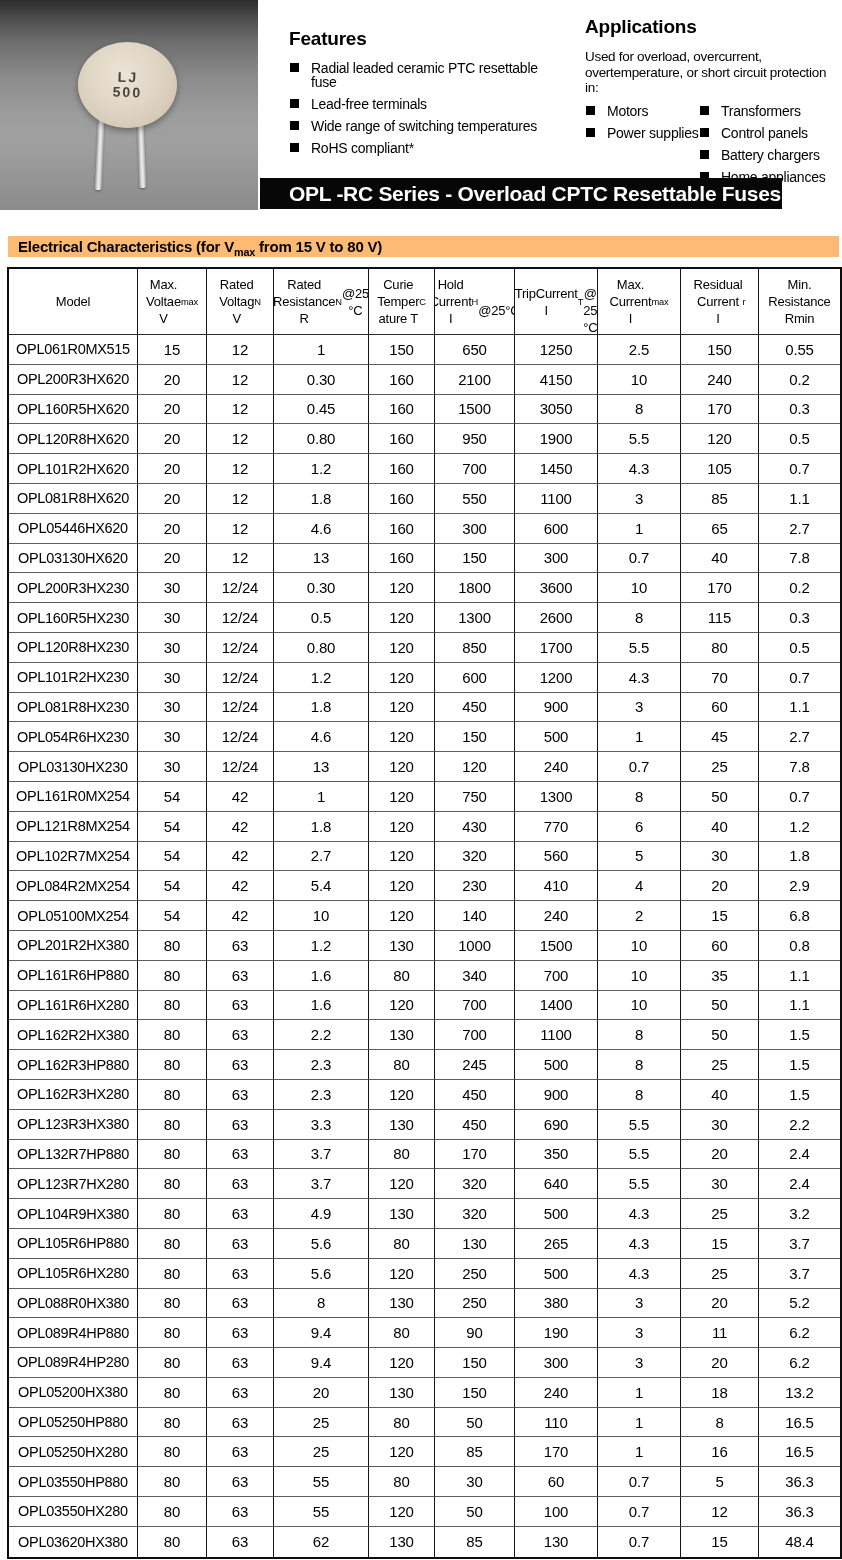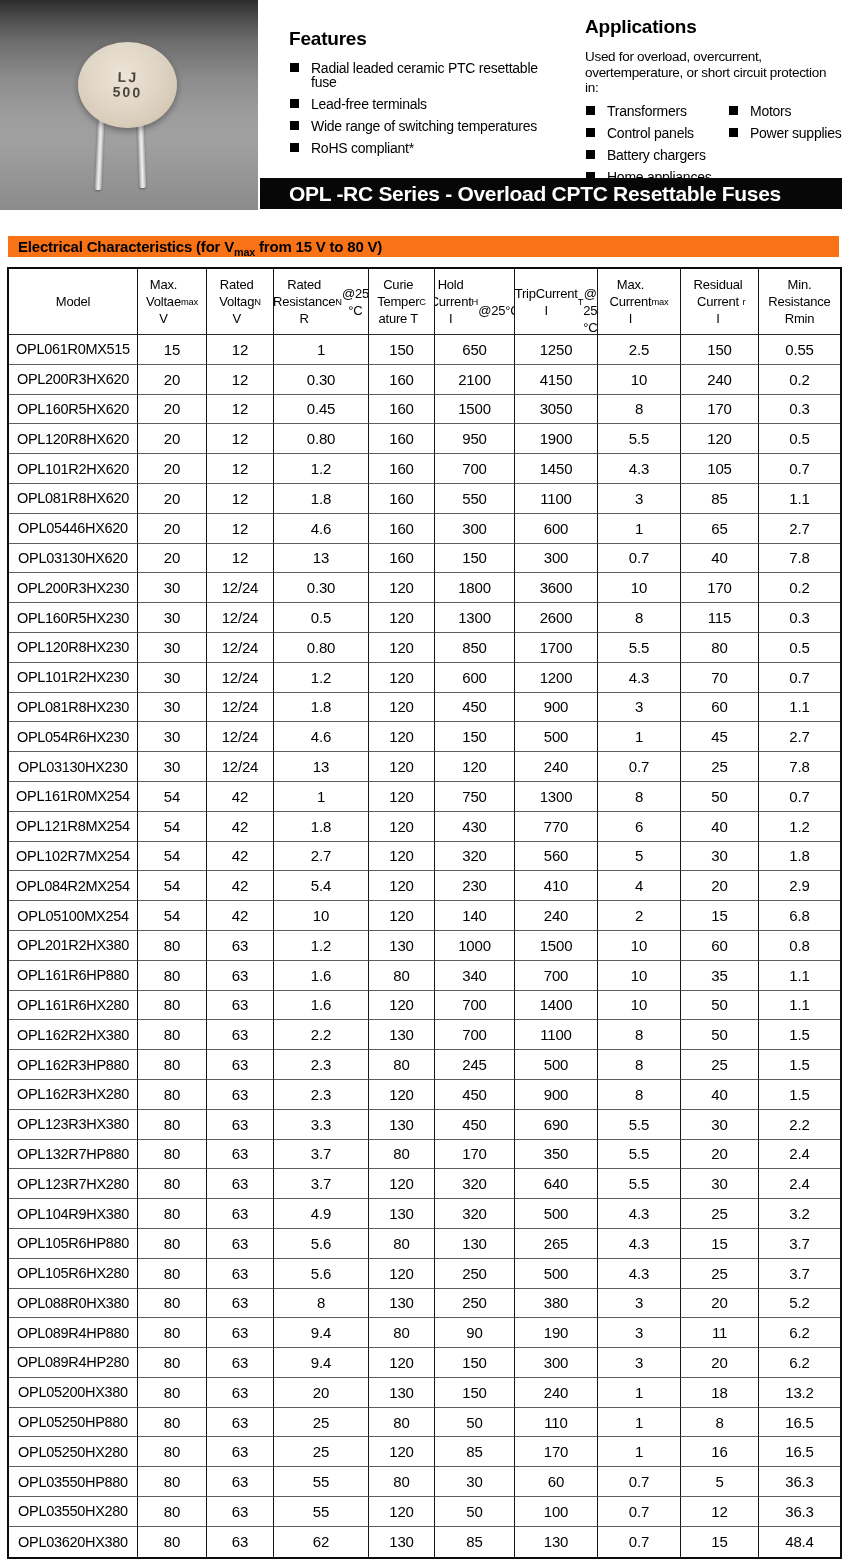--- a/index.html
+++ b/index.html
@@ -35,27 +35,27 @@
   .apps{position:absolute;left:585px;top:16px;width:257px;}
   .sec-title{font-size:19px;font-weight:bold;margin:0 0 11px 0;letter-spacing:-.2px;}
   .b-item{display:flex;align-items:flex-start;font-size:14px;letter-spacing:-.25px;margin-bottom:8px;line-height:14px;}
   .sq{flex:none;width:9px;height:9px;background:#000;margin:2px 12px 0 1px;}
   .apps-intro{font-size:13.5px;line-height:15.5px;letter-spacing:-.3px;margin-bottom:8px;}
   .apps-cols{display:flex;}
   .apps-col.c1{width:143px;}
   .apps-col.c2{flex:1;}
   
   .banner{
-    position:absolute;left:260px;top:178px;width:582px;height:31px;background:#070707;
+    position:absolute;left:260px;top:178px;width:522px;height:31px;background:#070707;
     display:flex;align-items:center;
   }
   .banner-title{color:#fff;font-size:21px;font-weight:bold;letter-spacing:-.3px;margin-left:29px;white-space:nowrap;}
   
   .secbar{
-    position:absolute;left:8px;top:236px;width:831px;height:21px;background:#f97316;
+    position:absolute;left:8px;top:236px;width:831px;height:21px;background:#fdba74;
     display:flex;align-items:center;
   }
   .secbar-title{font-size:15px;font-weight:bold;margin-left:10px;letter-spacing:-.2px;}
   
   .tbl{
     position:absolute;left:7px;top:267px;
     display:grid;
     grid-template-columns:129px 69px 67px 95px 66px 80px 83px 83px 78px 81px;
     grid-template-rows:66px;
     grid-auto-rows:29.8px;
@@ -108,48 +108,48 @@
         <span class="sq"></span>
         <span>RoHS compliant*</span>
       </div>
     </div>
 </div>
 
 <div class="apps">
   <div class="sec-title">Applications</div>
   <div class="apps-intro">Used for overload, overcurrent,<br>overtemperature, or short circuit protection in:</div>
   <div class="apps-cols">
+    <div class="apps-col c2" id="apps-col2">
+        <div class="b-item">
+          <span class="sq"></span>
+          <span>Motors</span>
+        </div>
+        <div class="b-item">
+          <span class="sq"></span>
+          <span>Power supplies</span>
+        </div>
+      </div>
     <div class="apps-col c1" id="apps-col1">
         <div class="b-item">
           <span class="sq"></span>
           <span>Transformers</span>
         </div>
         <div class="b-item">
           <span class="sq"></span>
           <span>Control panels</span>
         </div>
         <div class="b-item">
           <span class="sq"></span>
           <span>Battery chargers</span>
         </div>
         <div class="b-item">
           <span class="sq"></span>
           <span>Home appliances</span>
         </div>
       </div>
-    <div class="apps-col c2" id="apps-col2">
-        <div class="b-item">
-          <span class="sq"></span>
-          <span>Motors</span>
-        </div>
-        <div class="b-item">
-          <span class="sq"></span>
-          <span>Power supplies</span>
-        </div>
-      </div>
   </div>
 </div>
 
 <div class="banner">
   <span class="banner-title">OPL -RC Series - Overload CPTC Resettable Fuses</span>
 </div>
 
 <div class="secbar">
   <span class="secbar-title">Electrical Characteristics (for V<sub>max</sub> from 15 V to 80 V)</span>
 </div>

